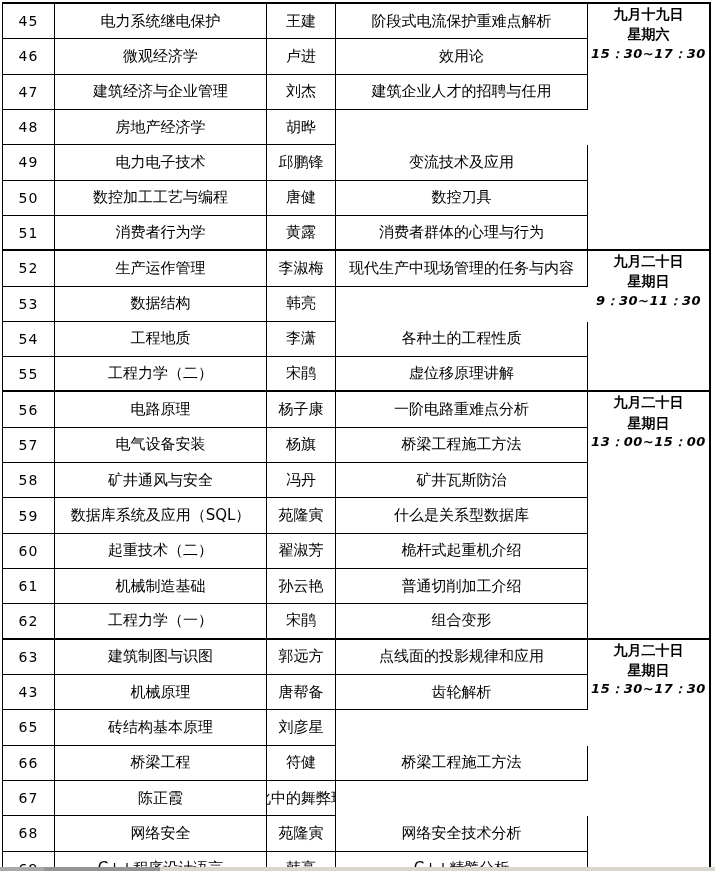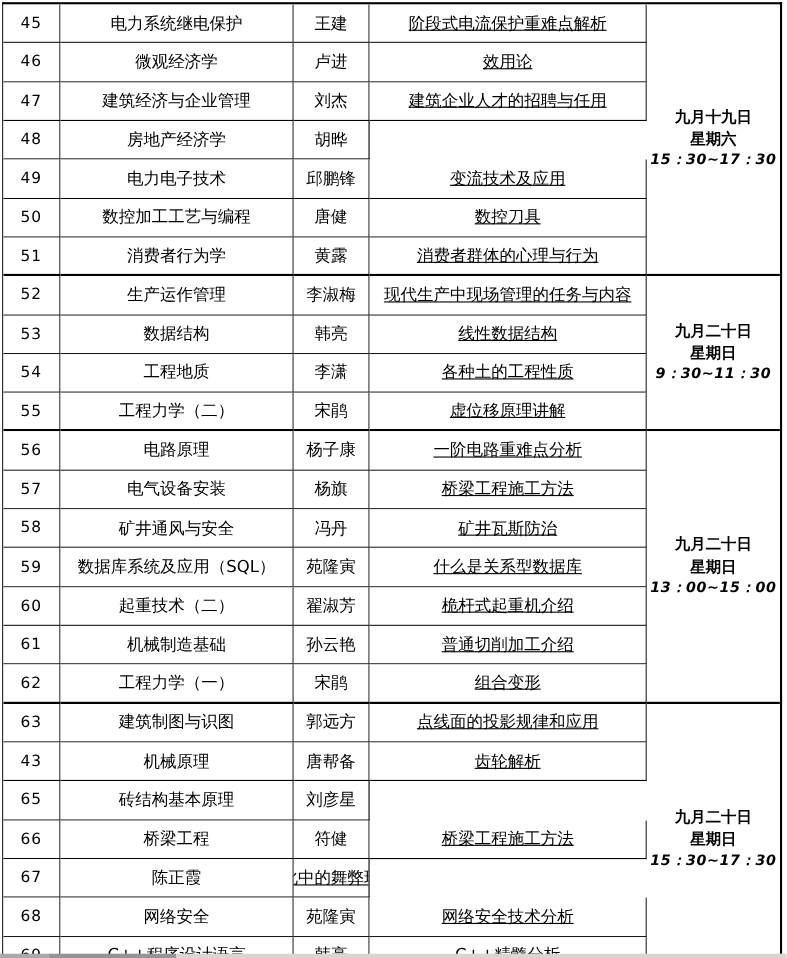--- a/index.html
+++ b/index.html
@@ -18,25 +18,25 @@
     grid-auto-rows:35.32px;
     grid-auto-flow:row;
   }
   .cell{
     border-right:1px solid #000;border-bottom:1px solid #000;
     display:flex;align-items:center;justify-content:center;
     font-size:15px;line-height:1;white-space:nowrap;overflow:hidden;
     background:#fff;
   }
   .cell-num{grid-column:1;font-size:14px;letter-spacing:1px;}
-  .cell-topic{font-size:15px;text-decoration:underline;}
+  .cell-topic{font-size:15px;}
   .group-end{border-bottom-width:2px;}
   .date-cell{
     grid-column:5;border-right:none;
-    display:flex;flex-direction:column;align-items:center;justify-content:center;
+    display:flex;flex-direction:column;align-items:center;justify-content:flex-start;
     font-weight:bold;font-size:14px;line-height:1.45;text-align:center;
   }
   .date-cell .time-line{font-size:13px;letter-spacing:0.5px;font-style:italic;}
   .scroll-strip{position:absolute;left:0;bottom:0;width:715px;height:4px;display:flex;}
   .scroll-strip .seg-a{width:44px;height:4px;background:#a9a9a9;}
   .scroll-strip .seg-b{width:116px;height:4px;background:#949494;}
   .scroll-strip .seg-c{flex:1;height:4px;background:#d9d6d0;}
 </style>
 </head>
 <body>
@@ -78,21 +78,20 @@
   <div class="cell cell-topic group-end">消费者群体的心理与行为</div>
 
   <div class="cell cell-num">52</div>
   <div class="cell cell-course">生产运作管理</div>
   <div class="cell cell-teacher">李淑梅</div>
   <div class="cell cell-topic">现代生产中现场管理的任务与内容</div>
 
   <div class="cell cell-num">53</div>
   <div class="cell cell-course">数据结构</div>
   <div class="cell cell-teacher">韩亮</div>
-  <div class="cell cell-topic">线性数据结构</div>
 
   <div class="cell cell-num">54</div>
   <div class="cell cell-course">工程地质</div>
   <div class="cell cell-teacher">李潇</div>
   <div class="cell cell-topic">各种土的工程性质</div>
 
   <div class="cell cell-num group-end">55</div>
   <div class="cell cell-course group-end">工程力学（二）</div>
   <div class="cell cell-teacher group-end">宋鹃</div>
   <div class="cell cell-topic group-end">虚位移原理讲解</div>

